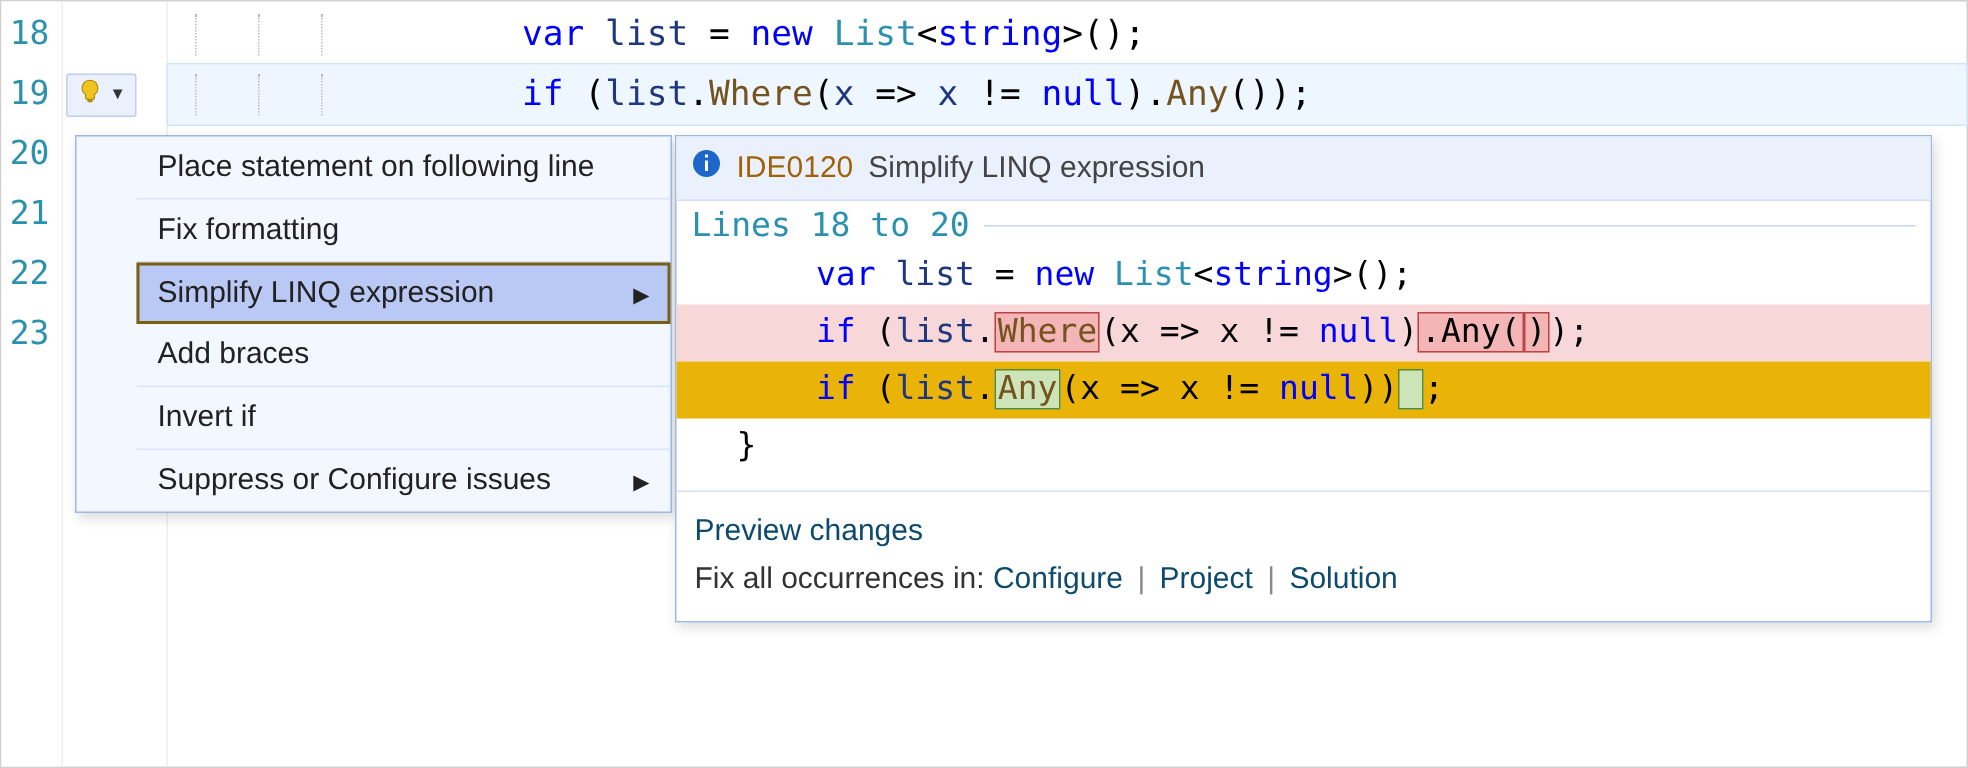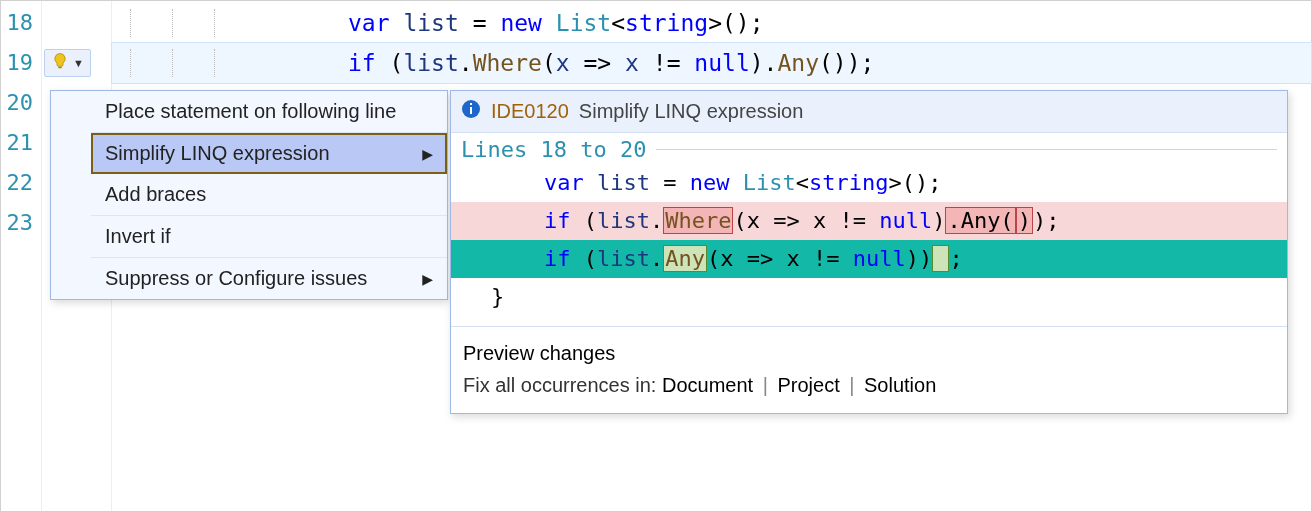--- a/index.html
+++ b/index.html
@@ -126,29 +126,29 @@
     border-bottom: 1px solid #d3e0f4;
   }
   .diff-caption {
     color:#2b91af;
     padding: 0 10px 2px 10px;
     display:flex; align-items:center; gap:10px;
   }
   .diff-caption .rule { flex:1; height:1px; background:#c8d6ec; }
   .diff-line { padding: 2px 10px 2px 40px; white-space: pre; line-height: 34px; }
   .diff-line.removed { background: #f7d7d7; }
-  .diff-line.added   { background: #14b8a6; }
+  .diff-line.added   { background: #eab308; }
   .chg-del { background:#f3b5b5; border:1.5px solid #b44; padding:0 1px; }
   .chg-add { background:#cde3b8; border:1.5px solid #5a8a2f; padding:0 1px; }
   .preview-footer {
     padding: 10px 12px 12px 12px;
     color:#333;
     line-height: 32px;
   }
-  .preview-footer a { color:#000000; text-decoration:none; cursor:pointer;margin-top:32px; }
+  .preview-footer a { color:#0c4a6e; text-decoration:none; cursor:pointer;margin-top:32px; }
   .sep { color:#888; margin:0 4px; }
 </style>
 </head>
 <body>
 
 <div class="editor">
   <div class="gutter">
     <div class="ln">18</div>
     <div class="ln">19</div>
     <div class="ln">20</div>
@@ -187,20 +187,23 @@
       <span style="display:inline-block;width:230px"></span>
       <span class="kw">if</span><span> </span><span class="punct">(</span><span class="ident">list</span><span class="punct">.</span><span class="method">Where</span><span class="punct">(</span><span class="ident">x</span><span> </span><span class="op">=&gt;</span><span> </span><span class="ident">x</span><span> </span><span class="op">!=</span><span> </span><span class="kw">null</span><span class="punct">)</span><span class="punct">.</span><span class="method">Any</span><span class="punct">()</span><span class="punct">)</span><span class="punct">;</span>
     </div>
   </div>
 </div>
 
 <div class="qa-menu">
   <div class="item">
     <span>Place statement on following line</span>
   </div>
+  <div class="item">
+    <span>Fix formatting</span>
+  </div>
   <div class="item selected">
     <span>Simplify LINQ expression</span>
     <span class="chev">▶</span>
   </div>
   <div class="item">
     <span>Add braces</span>
   </div>
   <div class="item">
     <span>Invert if</span>
   </div>
@@ -229,20 +232,20 @@
     </div>
     <div class="diff-line"><span>    </span><span class="kw">var</span><span> </span><span class="ident">list</span><span> </span><span>=</span><span> </span><span class="kw">new</span><span> </span><span class="type">List</span><span>&lt;</span><span class="kw">string</span><span>&gt;</span><span>()</span><span>;</span></div>
     <div class="diff-line removed"><span>    </span><span class="kw">if</span><span> </span><span>(</span><span class="ident">list</span><span>.</span><span class="method chg-del">Where</span><span>(x =&gt; x != </span><span class="kw">null</span><span>)</span><span class="chg-del"><span>.Any(</span></span><span class="chg-del">)</span><span>)</span><span>;</span></div>
     <div class="diff-line added"><span>    </span><span class="kw">if</span><span> </span><span>(</span><span class="ident">list</span><span>.</span><span class="method chg-add">Any</span><span>(x =&gt; x != </span><span class="kw">null</span><span>)</span><span>)</span><span class="chg-add"> </span><span>;</span></div>
     <div class="diff-line"><span>}</span></div>
   </div>
   <div class="preview-footer">
     <div><a>Preview changes</a></div>
     <div>
       <span>Fix all occurrences in: </span>
-      <a>Document</a>
+      <a>Configure</a>
       <span class="sep">|</span>
       <a>Project</a>
       <span class="sep">|</span>
       <a>Solution</a>
     </div>
   </div>
 </div>
 
 </body></html>

